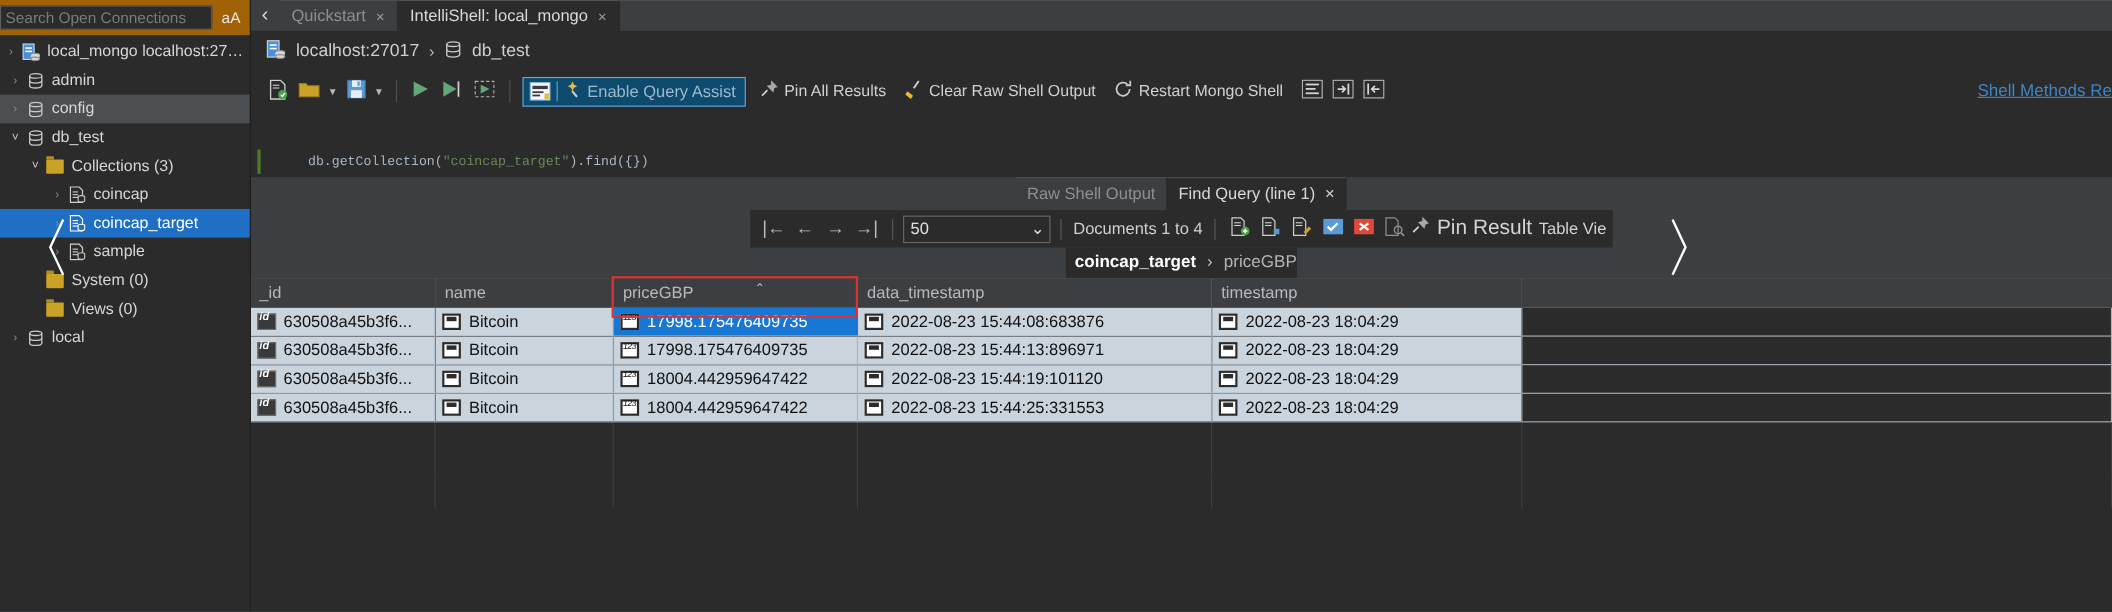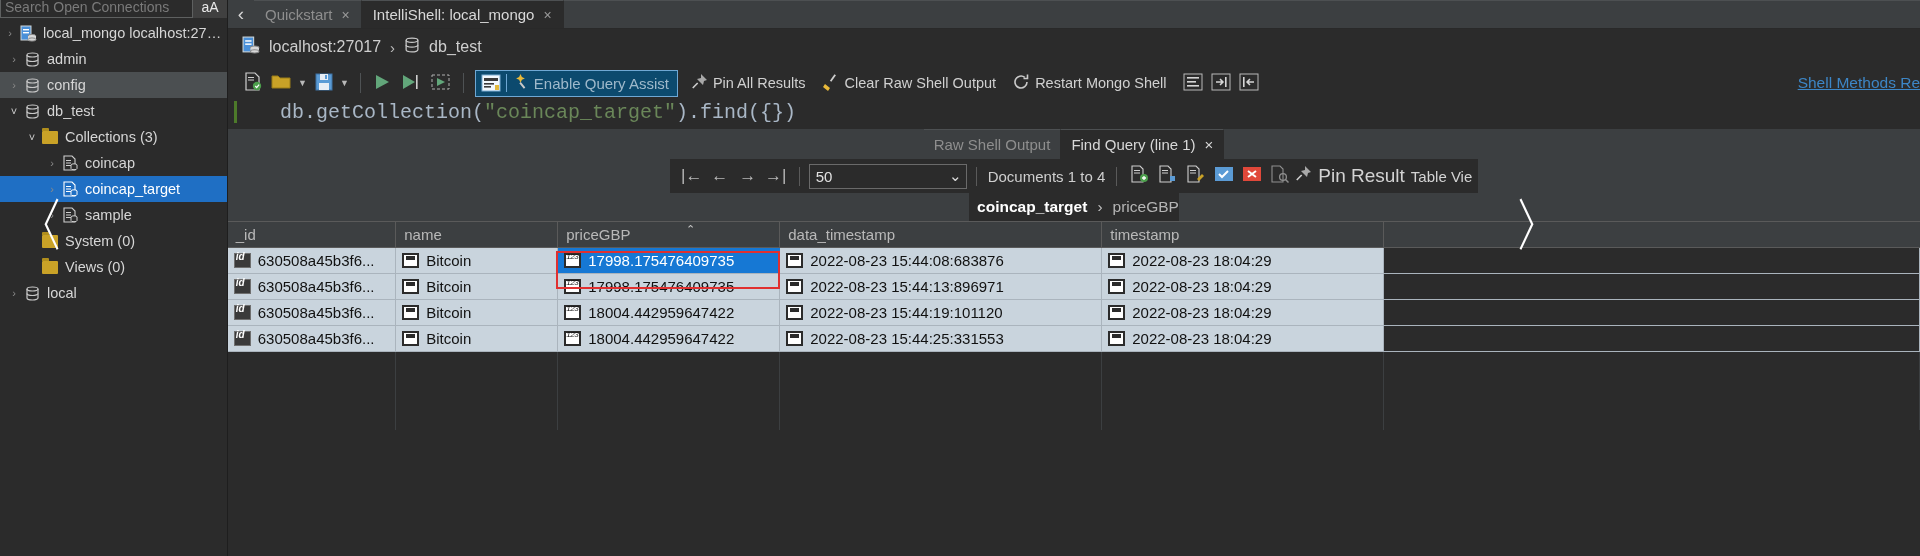--- a/index.html
+++ b/index.html
@@ -17,22 +17,22 @@
 
   
   .sidebar {
     width: 228px; height: 556px;
     background: #2b2b2b;
     border-right: 1px solid #1e1e1e;
     position: relative;
     flex: 0 0 228px;
   }
   .search-row {
-    height: 18px; display: flex; align-items: flex-end;
-    background: #404040;
+    height: 32px; display: flex; align-items: center;
+    background: #a16207;
   }
   .search-box {
     flex: 1 1 auto; height: 22px;
     border: 1px solid #5e6060;
     background: #2b2b2b;
     color: #7a7a7a;
     font-size: 14px;
     display: flex; align-items: center;
     padding: 0 4px;
     overflow: hidden; white-space: nowrap;
@@ -117,23 +117,23 @@
     display: flex; align-items: center; height: 27px;
     background: #0c4a6e; border: 1px solid #6fa8d4;
     color: #9fb9cb; font-size: 15px; padding: 0 0 0 0;
     margin-left: 4px;
   }
   .qa-btn .seg1 { padding: 0 5px; display: flex; align-items: center; border-right: 1px solid #6fa8d4; }
   .qa-btn .seg2 { padding: 0 8px 0 5px; display: flex; align-items: center; gap: 5px; }
   .shell-link { color: #3d86c6; text-decoration: underline; font-size: 15.5px; }
 
   .codeline {
-    height: 28px; display: flex; align-items: flex-start;
+    height: 28px; display: flex; align-items: center;
     background: #2b2b2b; padding-left: 6px;
-    font-family: "Liberation Mono", monospace; font-size: 20px;
+    font-family: "Liberation Mono", monospace; font-size: 12px; margin-top: 32px;
   }
   .gutter-mark { width: 46px; flex: 0 0 46px; border-left: 3px solid #4d7a2a; height: 22px; }
   .c-plain { color: #a9b7c6; }
   .c-str { color: #6a8759; }
   .c-punc { color: #a9b7c6; }
 
   
   .results { background: #3c3f41; display: flex; flex-direction: column; flex: 1 1 auto; min-height: 0; align-items: center; }
   .restabs { height: 30px; display: flex; align-items: stretch; background: #3c3f41; }
   .rtab {
@@ -145,21 +145,21 @@
   .restabs .filler { flex: 1 1 auto; border-top: 1px solid #4d5052; }
 
   .pager {
     height: 34px; background: #2b2b2b;
     display: flex; align-items: center; padding-left: 8px;
     font-size: 15px; color: #cfcfcf; gap: 0;
   }
   .nav-ico { width: 28px; text-align: center; color: #b9b9b9; font-size: 17px; }
   .pg-sep { width: 1px; height: 19px; background: #5a5a5a; margin: 0 9px; }
   .limit-select {
-    width: 158px; height: 25px; background: #2b2b2b;
+    width: 134px; height: 25px; background: #2b2b2b;
     border: 1px solid #6a6a6a; color: #e0e0e0;
     display: flex; align-items: center; justify-content: space-between;
     padding: 0 4px 0 6px; font-size: 15px;
   }
   .pager .docs { padding: 0 2px; }
   .pin-result { display: flex; align-items: center; gap: 6px; font-size: 19px; color: #d3d3d3; }
   .tableview-btn {
     display: flex; align-items: center; height: 26px; padding: 0 6px;
     font-size: 15px; color: #d3d3d3;
   }

